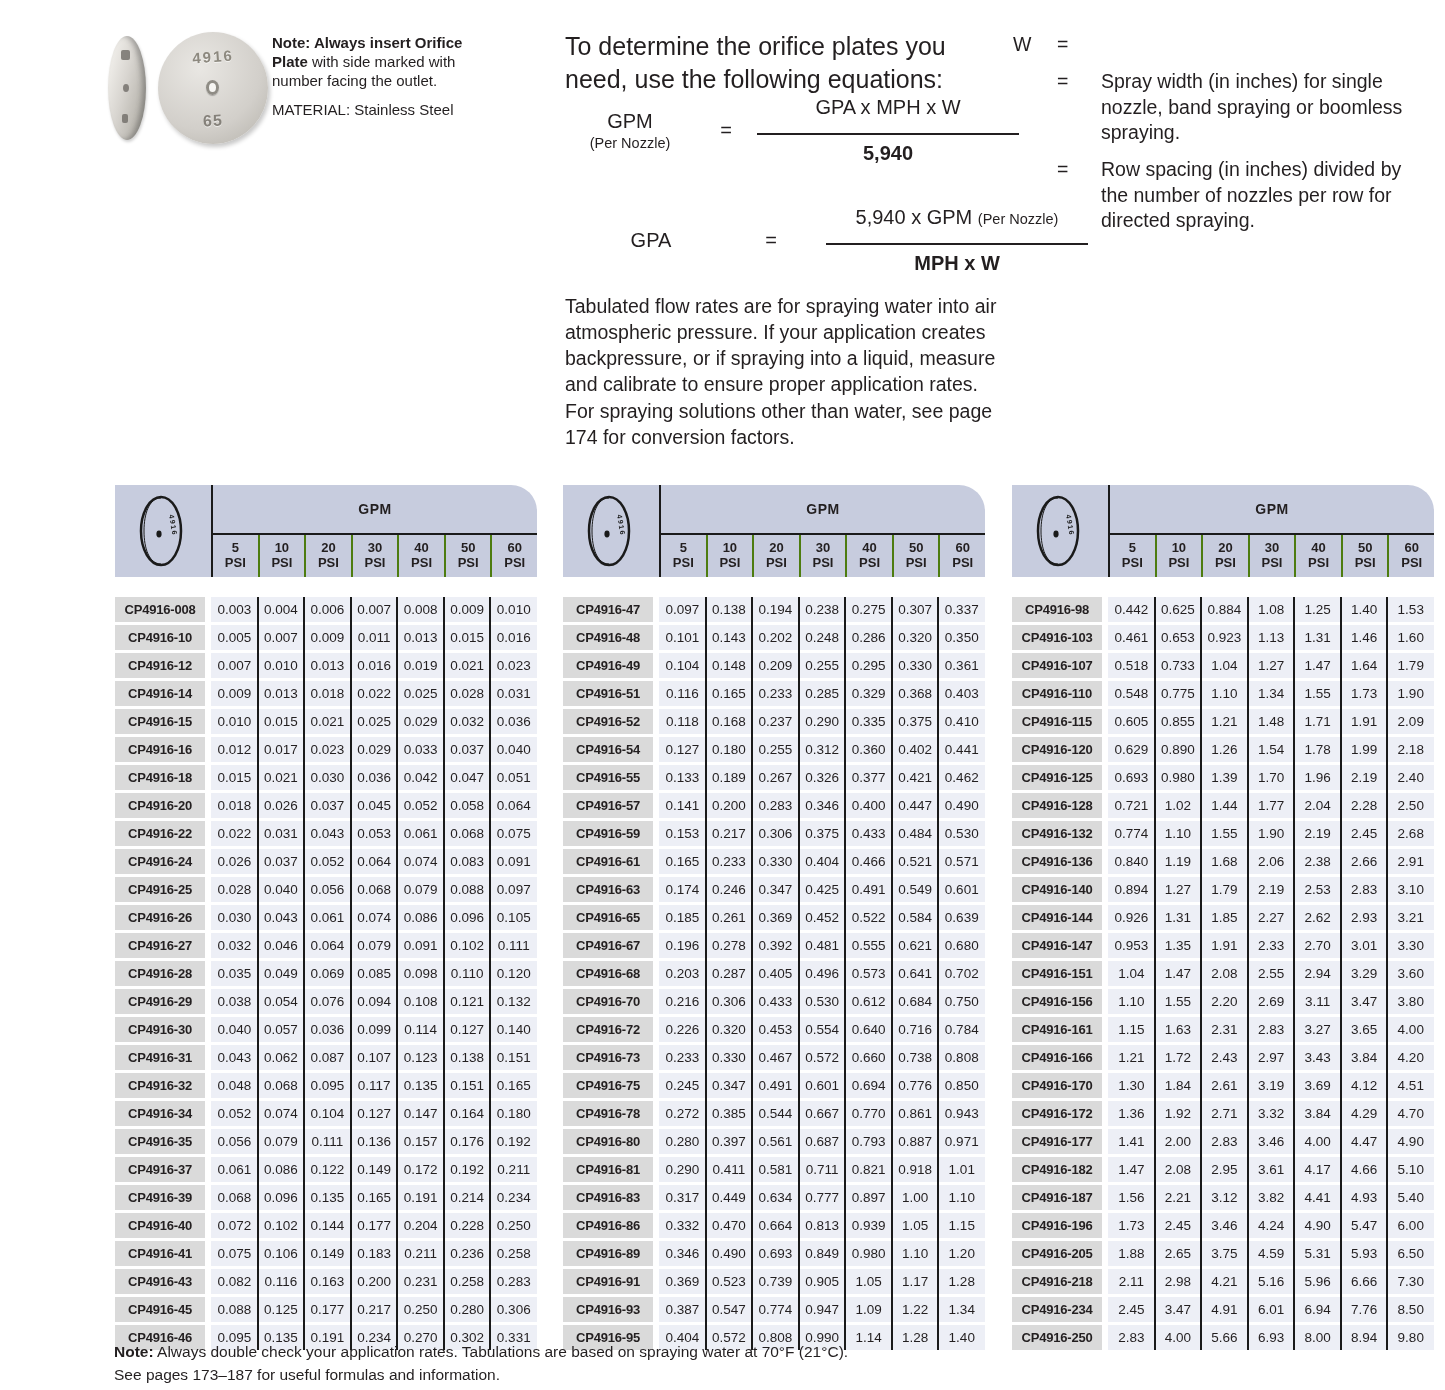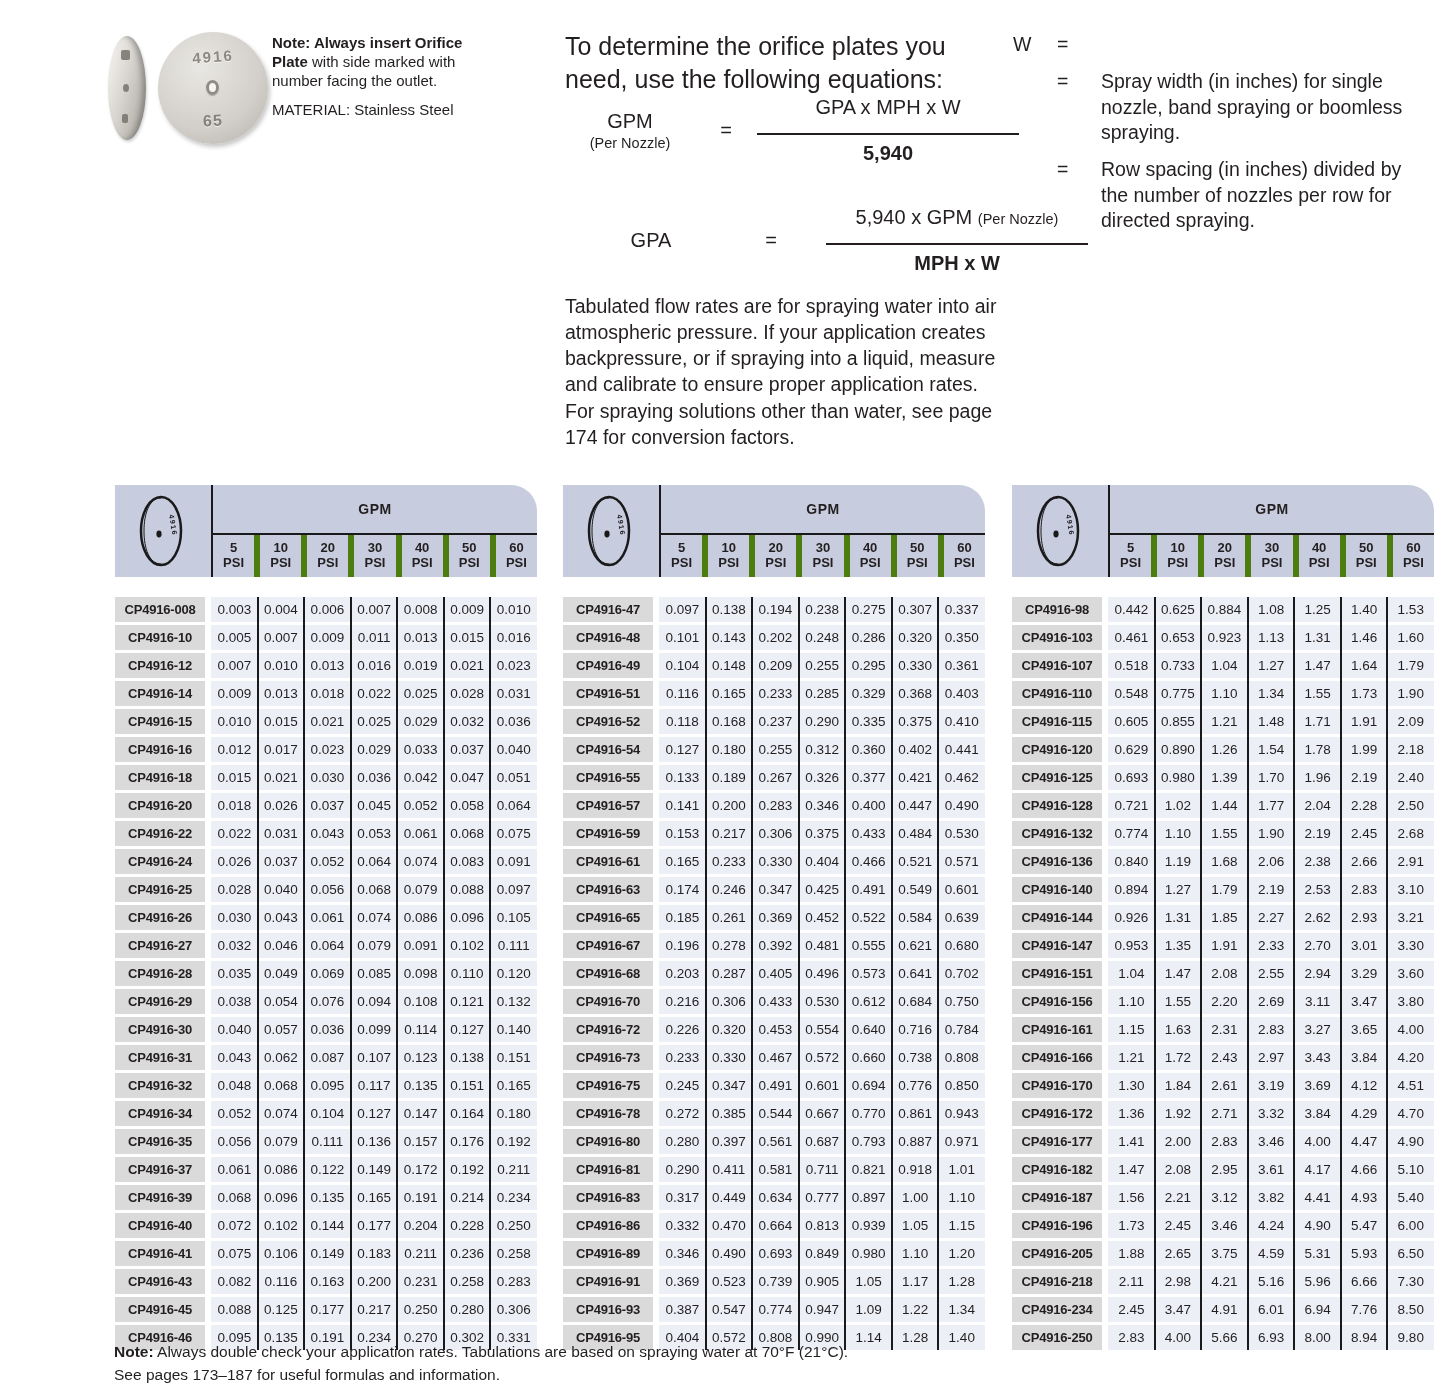--- a/index.html
+++ b/index.html
@@ -58,21 +58,21 @@
   .ftable { position: absolute; top: 485px; width: 422px; }
   #t0 { left: 115px; } #t1 { left: 563px; } #t2 { left: 1012px; }
   .thead { height: 92px; background: #c7ccde; border-top-right-radius: 26px; display: flex; }
   .corner { width: 96px; display: flex; align-items: center; justify-content: center; }
   .ghead { flex: 1; border-left: 2px solid #1a1a1a; display: flex; flex-direction: column; }
   .gpm { height: 50px; display: flex; align-items: center; justify-content: center;
     font-weight: bold; font-size: 14px; letter-spacing: .5px; border-bottom: 2px solid #1a1a1a; }
   .psirow { flex: 1; display: flex; }
   .psicell { flex: 1; display: flex; flex-direction: column; align-items: center; justify-content: center;
     font-weight: bold; font-size: 13px; line-height: 1.15; }
-  .psicell.bl { border-left: 6px solid #4d7c0f; }
+  .psicell.bl { border-left: 2px solid #4d7c0f; }
   .tbody { position: relative; margin-top: 20px; }
   .trow { display: flex; height: 25px; margin-bottom: 3px; }
   .trow:last-child { margin-bottom: 0; }
   .tlabel { width: 90px; margin-right: 6px; background: #dadada; font-weight: bold; font-size: 13px;
     letter-spacing: -0.2px; display: flex; align-items: center; justify-content: center; }
   .dcell { flex: 1; background: #edeff6; font-size: 13.5px; display: flex; align-items: center; justify-content: center; }
   .vline { position: absolute; top: 0; bottom: 0; width: 2px; background: #1a1a1a; z-index: 2; }
 
   
   .footer { position: absolute; left: 114px; top: 1340px; font-size: 15.5px; line-height: 1.5; }

